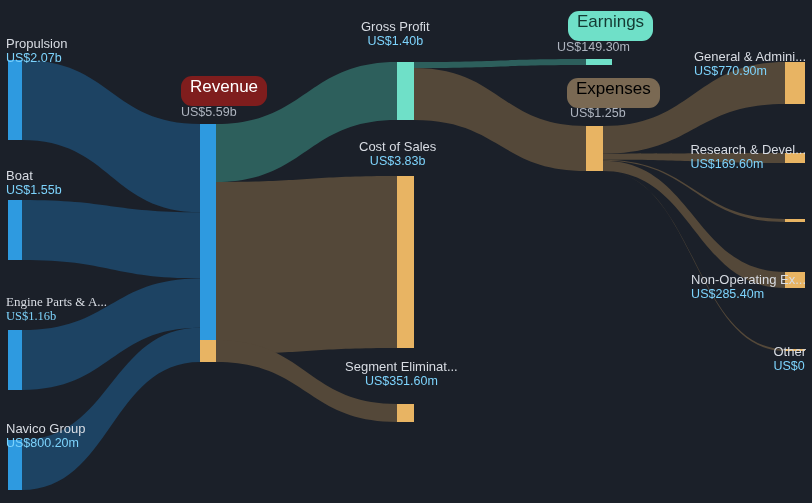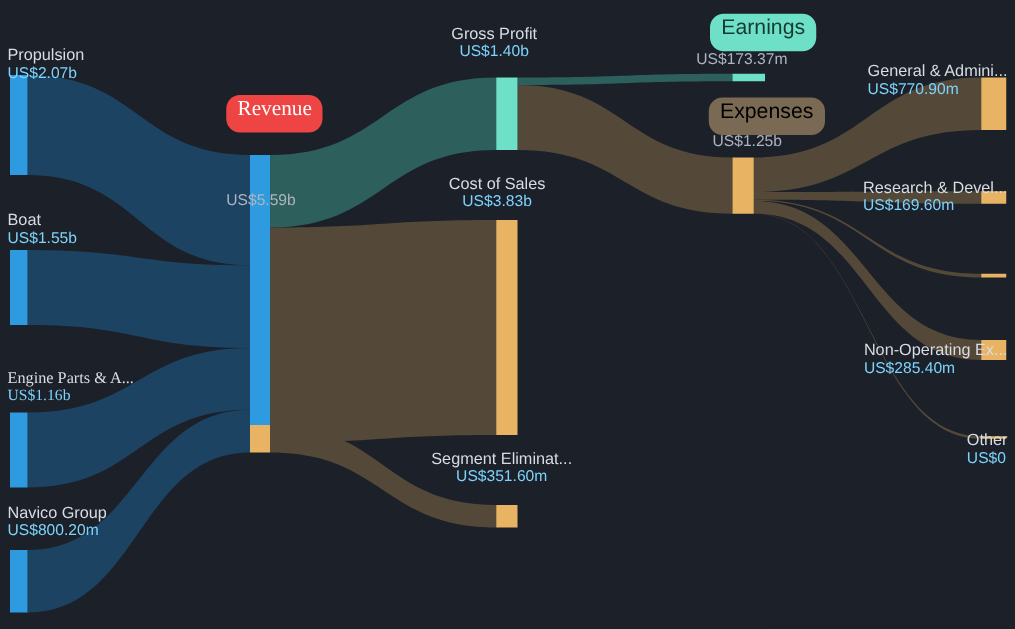--- a/index.html
+++ b/index.html
@@ -6,21 +6,21 @@
   body{width:812px;height:503px;overflow:hidden;
        font-family:"Liberation Sans","DejaVu Sans",sans-serif;}
   #stage{position:relative;width:812px;height:503px;background:#1b2029;}
   svg#sankey{position:absolute;left:0;top:0;width:812px;height:503px;display:block;}
   .lbl{position:absolute;color:#d8dce3;font-size:13px;line-height:15px;white-space:nowrap;}
   .lbl .v{color:#7dd3fc;font-size:12.5px;display:block;}
   .lbl.r{text-align:left;margin-top:30px;}
   .lbl.c{text-align:center;}
   .badge{position:absolute;border-radius:11px;padding:3px 9px 12px 9px;
          font-size:17px;line-height:15px;white-space:nowrap;}
-  .badge.blue{background:#ef4444;color:#ffffff;font-family:Liberation Serif, serif;}
+  .badge.blue{background:#7f1d1d;color:#ffffff;}
   .badge.teal{background:#6fe0c8;color:#143a33;}
   .badge.brown{background:#7a6953;color:#000000;}
   .bval{position:absolute;color:#aeb4bf;font-size:12.5px;line-height:15px;white-space:nowrap;}
 </style>
 </head>
 <body>
 
 <div id="stage">
 
   <svg id="sankey" viewBox="0 0 812 503">
@@ -68,45 +68,45 @@
   <div class="lbl" style="left:6px;top:168px;">
     <span>Boat</span>
     <span class="v">US$1.55b</span>
   </div>
 
   <div class="lbl" style="left:6px;top:294px;font-family:Liberation Serif, serif;">
     <span>Engine Parts &amp; A...</span>
     <span class="v">US$1.16b</span>
   </div>
 
-  <div class="lbl" style="left:6px;top:402px;">
+  <div class="lbl" style="left:6px;top:421px;">
     <span>Navico Group</span>
     <span class="v">US$800.20m</span>
   </div>
 
   <div class="badge blue" style="left:181px;top:76px;">Revenue</div>
-  <div class="bval" style="left:181px;top:105px;margin-top:48px;">US$5.59b</div>
+  <div class="bval" style="left:181px;top:105px;">US$5.59b</div>
 
   <div class="lbl c" style="left:361px;top:19px;">
     <span>Gross Profit</span>
     <span class="v">US$1.40b</span>
   </div>
 
   <div class="lbl c" style="left:359px;top:139px;">
     <span>Cost of Sales</span>
     <span class="v">US$3.83b</span>
   </div>
 
   <div class="lbl c" style="left:345px;top:359px;">
     <span>Segment Eliminat...</span>
     <span class="v">US$351.60m</span>
   </div>
 
   <div class="badge teal" style="left:568px;top:11px;">Earnings</div>
-  <div class="bval" style="left:557px;top:40px;">US$173.37m</div>
+  <div class="bval" style="left:557px;top:40px;">US$149.30m</div>
 
   <div class="badge brown" style="left:567px;top:78px;">Expenses</div>
   <div class="bval" style="left:570px;top:106px;">US$1.25b</div>
 
   <div class="lbl r" style="right:6px;top:19px;">
     <span>General &amp; Admini...</span>
     <span class="v">US$770.90m</span>
   </div>
 
   <div class="lbl r" style="right:6px;top:112px;">

